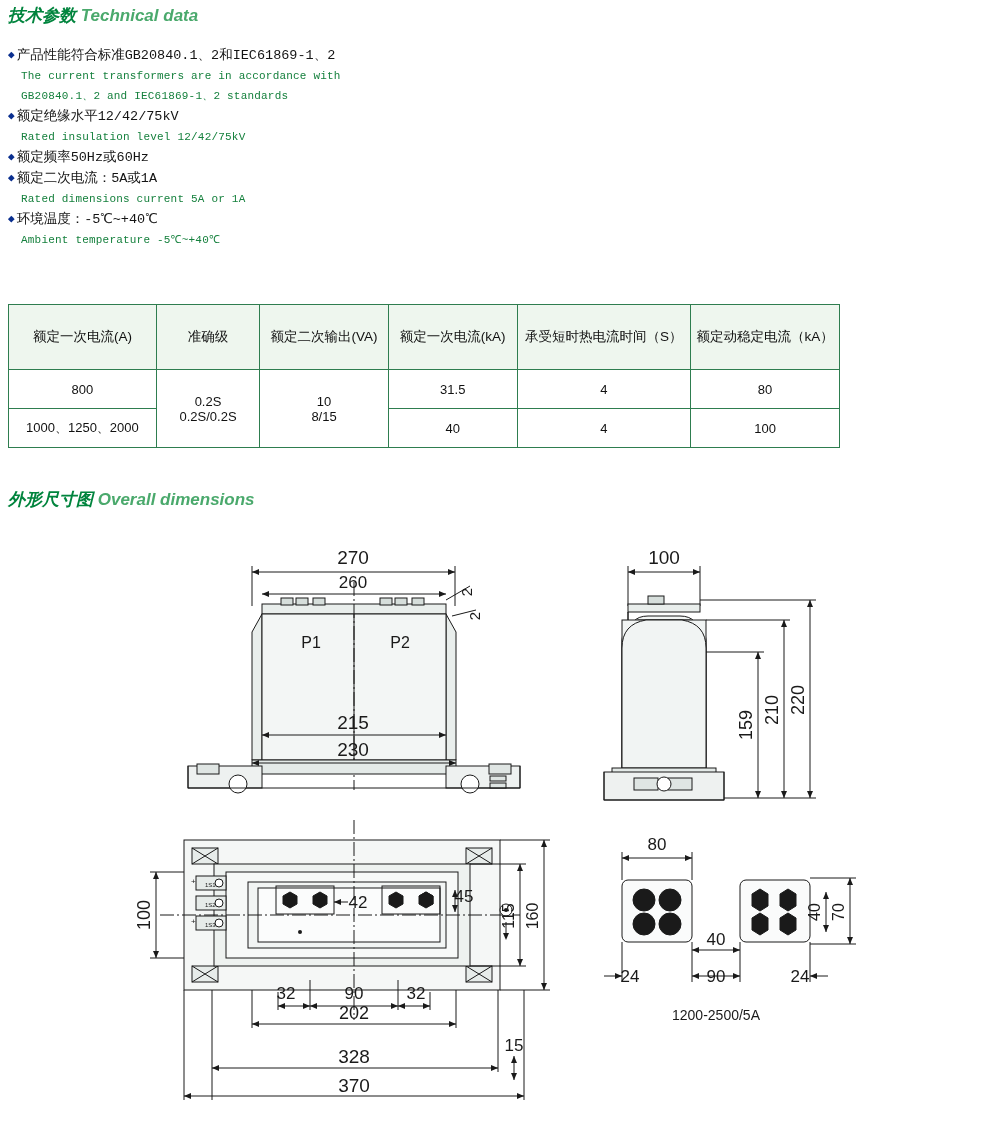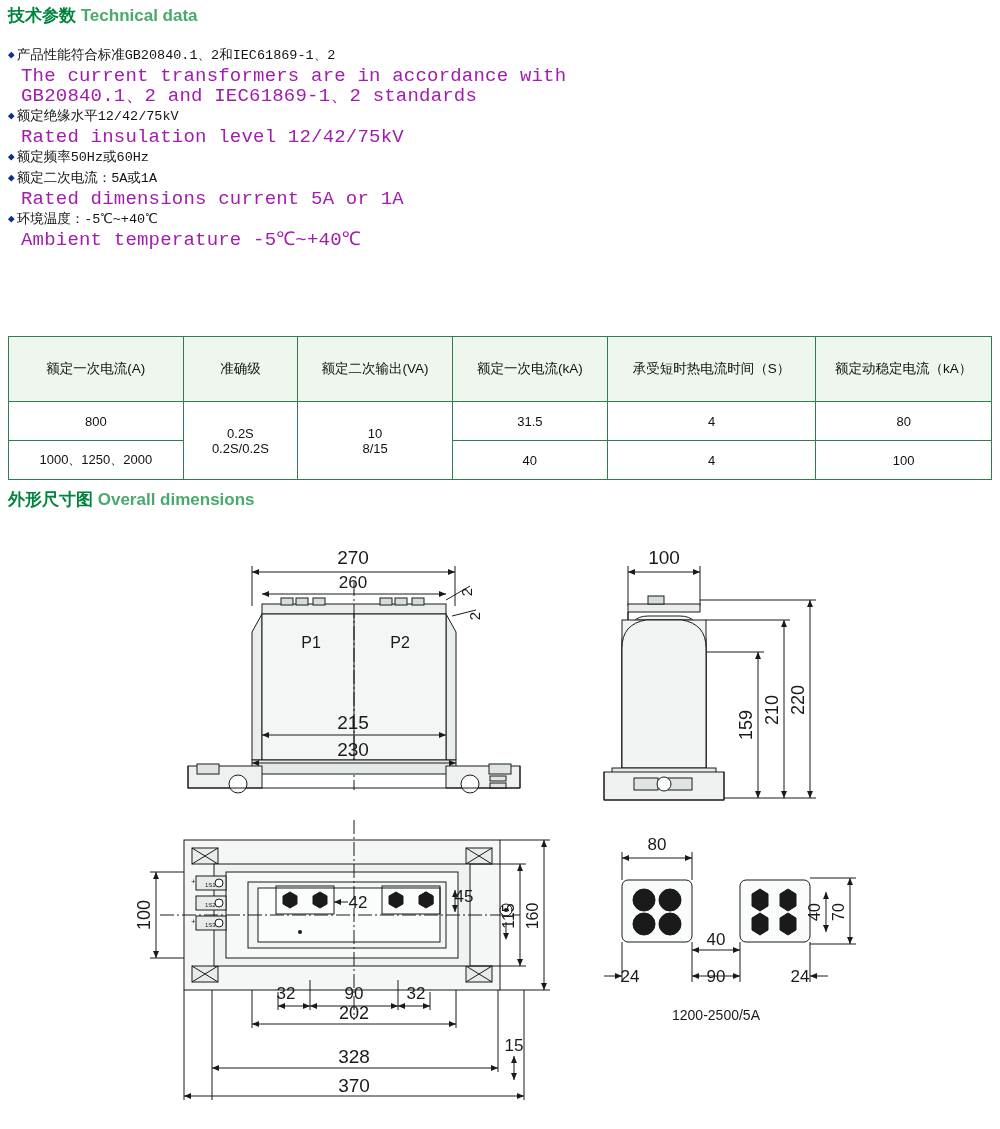--- a/index.html
+++ b/index.html
@@ -22,20 +22,21 @@
     padding: 0;
   }
 
   
   .section-heading {
     font-size: 17px;
     font-weight: bold;
     margin: 0;
     padding: 0;
     line-height: 1.2;
+    font-style: italic;
   }
   .heading-cn { color: #00843d; }
   .heading-en { color: #4aa96c; font-weight: bold; }
 
   #tech-heading {
     position: absolute;
     left: 8px;
     top: 6px;
   }
   #dim-heading {
@@ -62,34 +63,34 @@
     white-space: nowrap;
   }
   .bullet {
     color: #0a2f8f;
     font-size: 11px;
     margin-right: 2px;
     position: relative;
     top: -1px;
   }
   .spec-en {
-    font-size: 19px;
+    font-size: 11px;
     line-height: 20px;
-    color: #a21caf;
+    color: #15803d;
     margin-left: 13px;
     white-space: nowrap;
     letter-spacing: 0.2px;
   }
 
   
   .param-table {
     position: absolute;
     left: 8px;
-    top: 336px;
-    width: 984px;
+    top: 304px;
+    width: 832px;
     border-collapse: collapse;
     font-size: 13px;
   }
   .param-table th, .param-table td {
     border: 1px solid #2e7d4f;
     text-align: center;
     vertical-align: middle;
     color: #111;
     font-weight: normal;
   }

